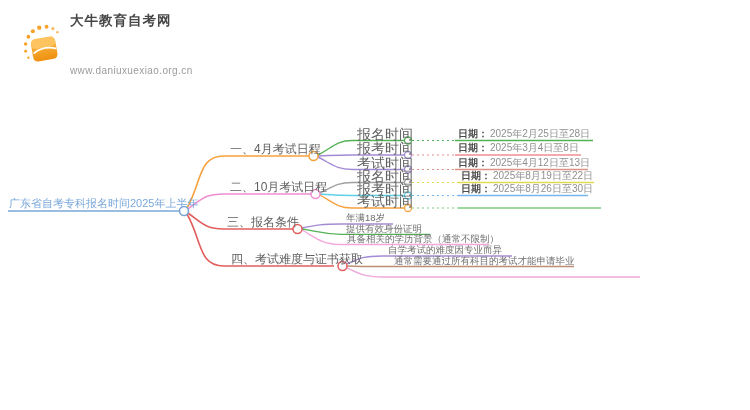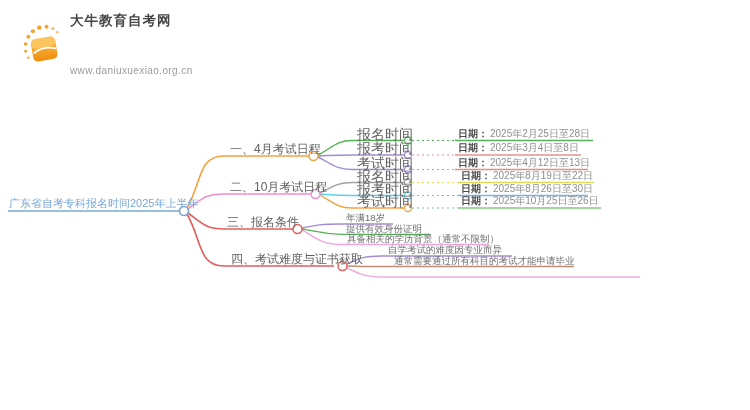--- a/index.html
+++ b/index.html
@@ -154,23 +154,20 @@
   <div class="node branch-label" style="left:230px; top:181px;">二、10月考试日程</div>
   <div class="node sub-label" style="left:357px; top:169.5px;">报名时间</div>
   <div class="node sub-label" style="left:357px; top:182.5px;">报考时间</div>
   <div class="node sub-label" style="left:357px; top:195px;">考试时间</div>
   <div class="node date-node" style="left:461px; top:169.5px;">
     <span class="date-prefix">日期：</span><span class="date-value">2025年8月19日至22日</span>
   </div>
   <div class="node date-node" style="left:461px; top:182.5px;">
     <span class="date-prefix">日期：</span><span class="date-value">2025年8月26日至30日</span>
   </div>
-  <div class="node date-node" style="left:461px; top:195px;">
-    <span class="date-prefix">日期：</span><span class="date-value">2025年10月25日至26日</span>
-  </div>
 
   <div class="node branch-label" style="left:227px; top:216px;">三、报名条件</div>
   <div class="node leaf-label" style="left:346px; top:212px;">年满18岁</div>
   <div class="node leaf-label" style="left:346px; top:222.5px;">提供有效身份证明</div>
   <div class="node leaf-label" style="left:347px; top:232.5px;">具备相关的学历背景（通常不限制）</div>
 
   <div class="node branch-label" style="left:231px; top:253px;">四、考试难度与证书获取</div>
   <div class="node leaf-label" style="left:388px; top:244px;">自学考试的难度因专业而异</div>
   <div class="node leaf-label" style="left:394px; top:254.5px;">通常需要通过所有科目的考试才能申请毕业</div>
 

